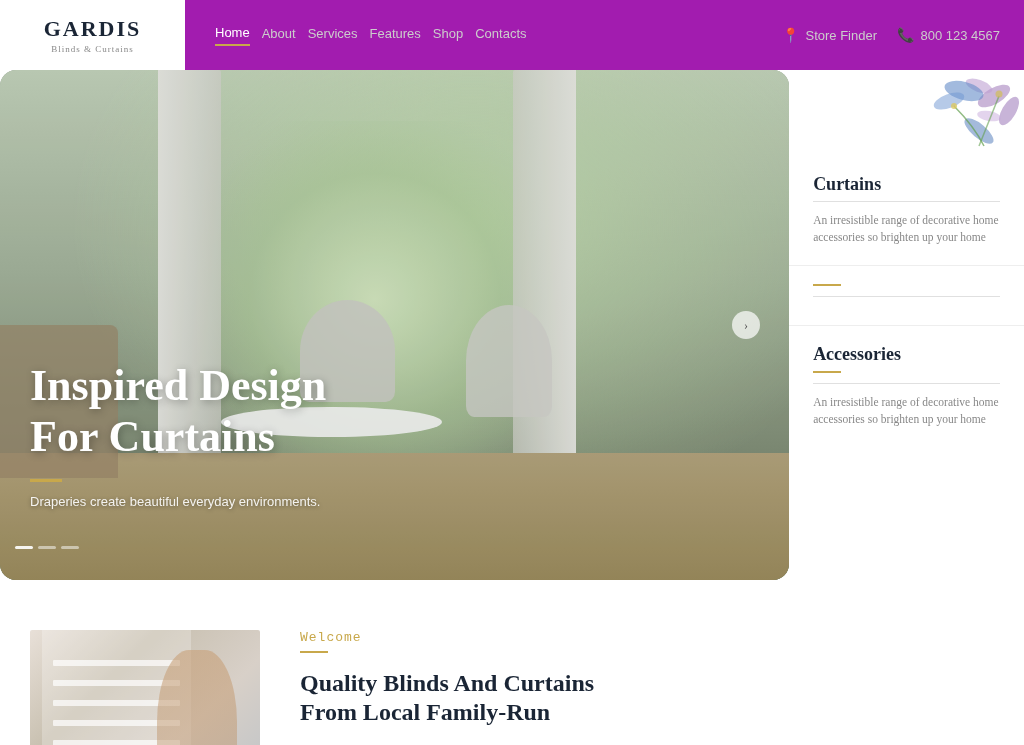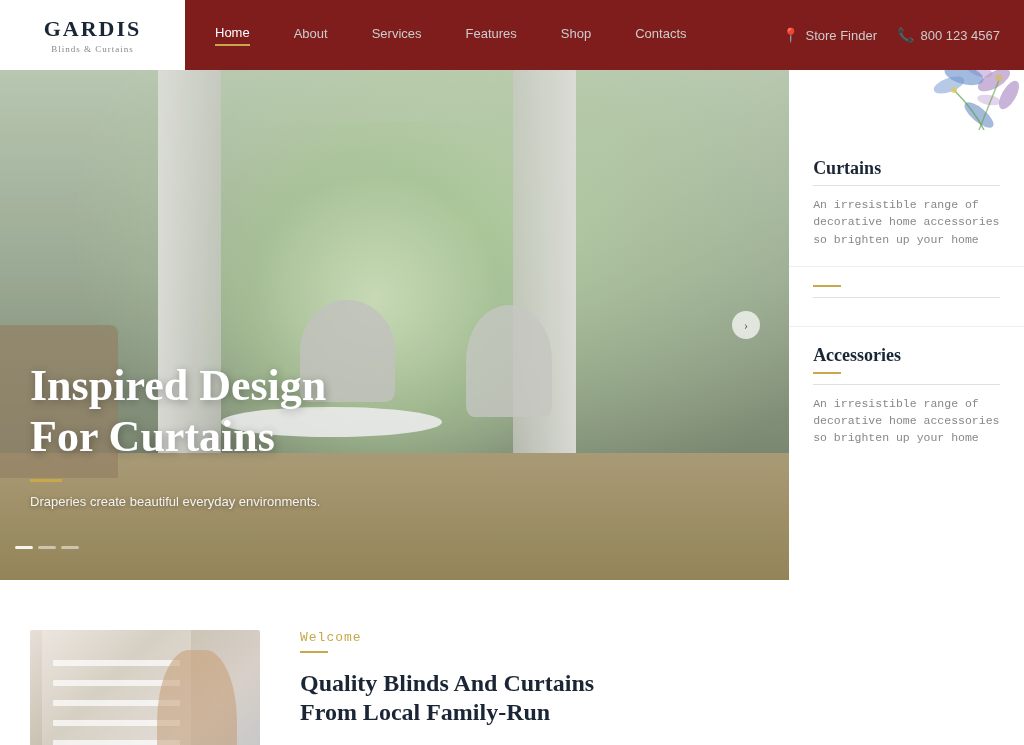--- a/index.html
+++ b/index.html
@@ -2,21 +2,21 @@
 <html><head>
   <meta charset="utf-8">
   <style>
     * { margin: 0; padding: 0; box-sizing: border-box; }
     body { font-family: 'Georgia', serif; background: #fff; width: 1024px; overflow-x: hidden; }
 
     
     .navbar {
       display: flex;
       align-items: center;
-      background: #7f1d1d;
+      background: #a21caf;
       height: 70px;
       padding: 0 0 0 0;
       position: relative;
       z-index: 10;
     }
     .logo-area {
       background: #fff;
       width: 185px;
       height: 70px;
       display: flex;
@@ -36,21 +36,21 @@
     }
     .logo-subtitle {
       font-size: 9px;
       color: #888;
       letter-spacing: 1px;
       margin-top: 2px;
     }
     .nav-links {
       display: flex;
       align-items: center;
-      gap: 44px;
+      gap: 12px;
       padding: 0 30px;
       flex: 1;
     }
     .nav-link {
       color: #ccc;
       text-decoration: none;
       font-size: 13px;
       font-family: Arial, sans-serif;
       cursor: pointer;
       padding-bottom: 4px;
@@ -82,20 +82,21 @@
     .hero-wrapper {
       display: flex;
       height: 510px;
       position: relative;
     }
     .hero-image-section {
       width: 887px;
       position: relative;
       overflow: hidden;
       background: #8a9a8a;
+      border-radius: 16px;
     }
     
     .room-scene {
       position: absolute;
       inset: 0;
       background:
         radial-gradient(ellipse at 60% 30%, rgba(200,230,180,0.8) 0%, transparent 60%),
         linear-gradient(180deg, #c8d8c0 0%, #a8b8a0 40%, #8a9880 70%, #6a7860 100%);
     }
     .window-light {
@@ -242,20 +243,21 @@
     }
 
     
     .hero-sidebar {
       width: 264px;
       background: #fff;
       display: flex;
       flex-direction: column;
       padding: 10px 0;
       position: relative;
+      margin-top: 16px;
     }
     
     .floral-deco {
       position: absolute;
       top: -10px;
       right: 0;
       width: 200px;
       height: 80px;
       overflow: hidden;
     }
@@ -280,21 +282,21 @@
     }
     .sidebar-item-divider {
       width: 100%;
       height: 1px;
       background: #e0e0e0;
       margin-bottom: 10px;
     }
     .sidebar-item-desc {
       font-size: 11.5px;
       color: #888;
-      font-family: Liberation Mono, monospace;
+      font-family: Liberation Serif, serif;
       line-height: 1.5;
     }
 
     
     .bottom-section {
       display: flex;
       padding: 50px 30px 40px 30px;
       gap: 40px;
       align-items: flex-start;
       background: #fff;

